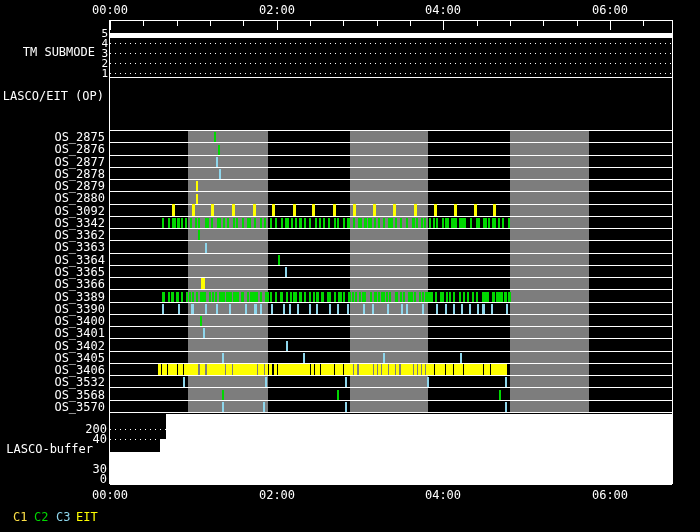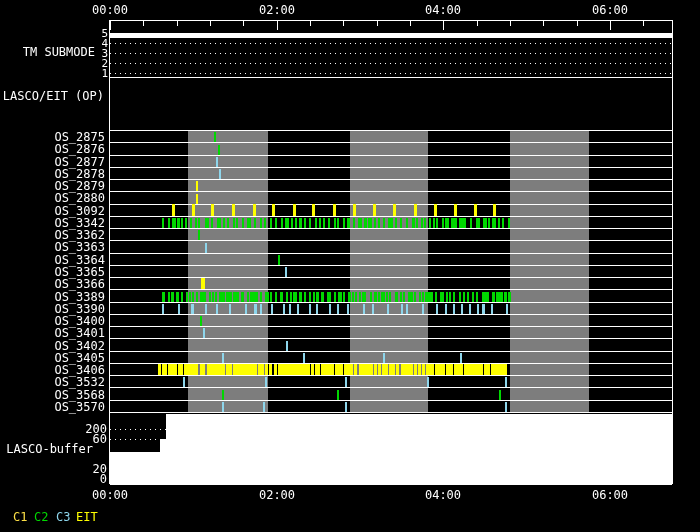--- a/index.html
+++ b/index.html
@@ -481,21 +481,21 @@
     <div class="abs" style="left: 222px; top: 402px; width: 2px; height: 10px; background: rgb(142, 214, 236);"></div>
     <div class="abs" style="left: 263px; top: 402px; width: 2px; height: 10px; background: rgb(142, 214, 236);"></div>
     <div class="abs" style="left: 345px; top: 402px; width: 2px; height: 10px; background: rgb(142, 214, 236);"></div>
     <div class="abs" style="left: 505px; top: 402px; width: 2px; height: 10px; background: rgb(142, 214, 236);"></div>
     <div class="abs" style="left: 110px; top: 414px; width: 562px; height: 70px; background: rgb(255, 255, 255);"></div>
     <div class="abs" style="left: 110px; top: 414px; width: 50px; height: 38px; background: rgb(0, 0, 0);"></div>
     <div class="abs" style="left: 160px; top: 414px; width: 6px; height: 25px; background: rgb(0, 0, 0);"></div>
     <div class="abs dotline" style="left: 110px; top: 429px; width: 56px;"></div>
     <div class="abs dotline" style="left: 110px; top: 439px; width: 56px;"></div>
     <div class="abs t" style="right: 593px; top: 423px;">200</div>
-    <div class="abs t" style="right: 593px; top: 433px;">60</div>
-    <div class="abs t" style="right: 593px; top: 463px;">20</div>
+    <div class="abs t" style="right: 593px; top: 433px;">40</div>
+    <div class="abs t" style="right: 593px; top: 463px;">30</div>
     <div class="abs t" style="right: 593px; top: 473px;">0</div>
     <div class="abs t" style="right: 607px; top: 443px;">LASCO-buffer</div>
     <div class="abs t" style="left: 13px; top: 511px; color: #fde047;">C1</div>
     <div class="abs t" style="left: 34px; top: 511px; color: rgb(0, 216, 0);">C2</div>
     <div class="abs t" style="left: 56px; top: 511px; color: rgb(142, 214, 236);">C3</div>
     <div class="abs t" style="left: 76px; top: 511px; color: rgb(255, 255, 0);">EIT</div>
   </div>
 
 </body></html>

